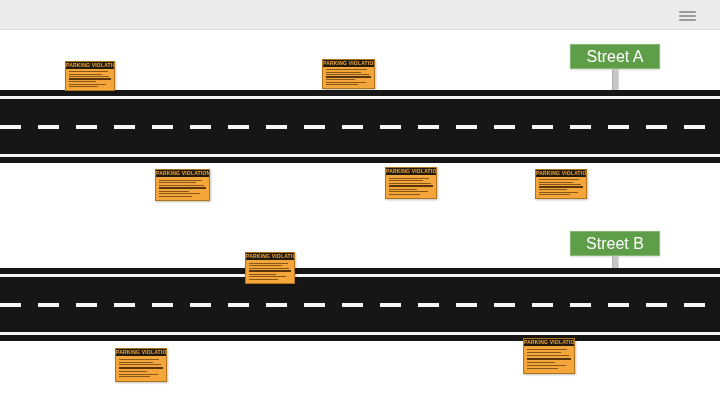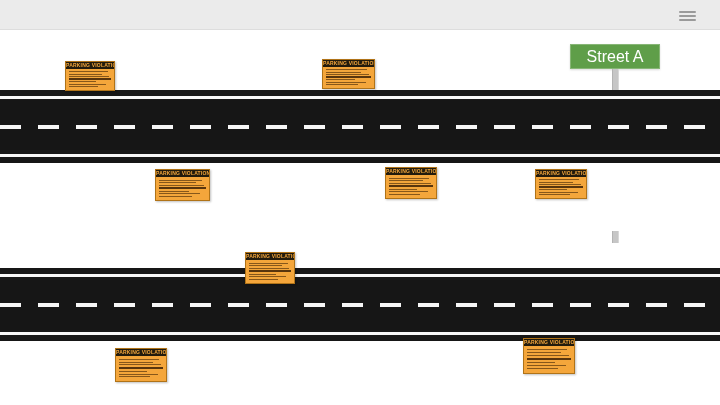--- a/index.html
+++ b/index.html
@@ -118,20 +118,21 @@
     <div class="center-dash"></div>
     <div class="edge edge-bottom"></div>
   </div>
 
   <div class="sign sign-a">
     <div class="plate">Street A</div>
     <div class="post post-a"></div>
   </div>
 
   <div class="sign sign-b">
+    <div class="plate">Street B</div>
     <div class="post post-b"></div>
   </div>
 
   <div id="tickets-layer">
       <div class="ticket" style="left: 65px; top: 61px; width: 50px; height: 30px;">
     <div class="ticket-header">PARKING VIOLATION</div>
     <div class="ticket-body">
       <div class="tline w92"></div>
       <div class="tline w78"></div>
       <div class="tline w95"></div>

